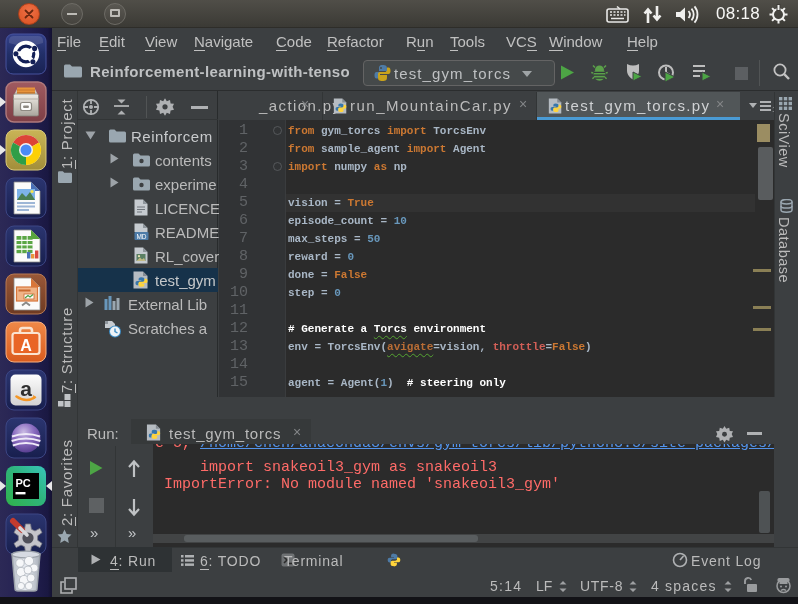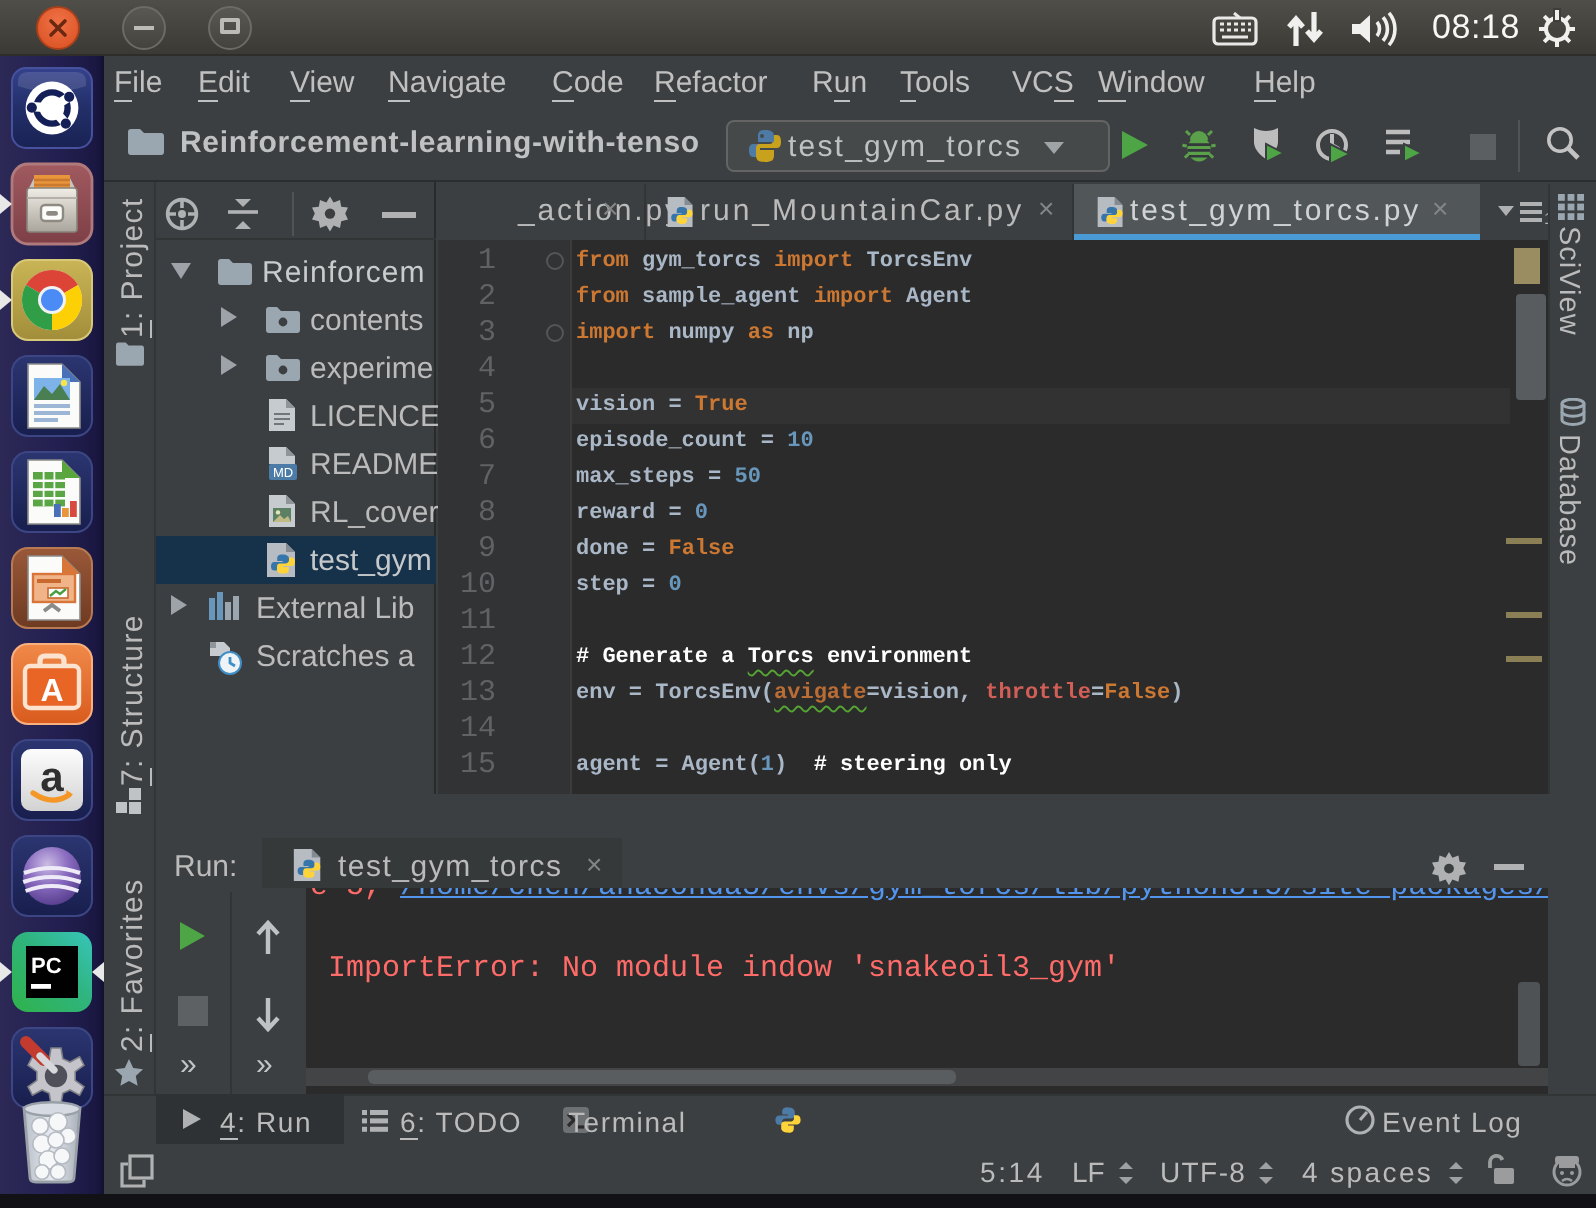--- a/index.html
+++ b/index.html
@@ -581,21 +581,22 @@
     <svg class="abs" style="left:126px;top:459px" width="16" height="19" viewBox="0 0 16 19">
         <path d="M8 18 L8 3 M3 8 L8 2.5 L13 8" stroke="#bfc2c4" stroke-width="2.2" fill="none"></path>
       </svg>
     <svg class="abs" style="left:126px;top:498px" width="16" height="19" viewBox="0 0 16 19">
         <path d="M8 1 L8 16 M3 11 L8 16.5 L13 11" stroke="#bfc2c4" stroke-width="2.2" fill="none"></path>
       </svg>
     <div class="abs" style="left:128px;top:524px;color:#c3c6c8;font-size:15px;">»</div>
 
     <div class="abs mono" style="left:153px;top:444px;width:621px;height:103px;background:#2b2b2b;overflow:hidden;font-size:15px;color:#bbbbbb;">
       <div class="abs" style="left:2px;top:-9px;color:#ff6b68;white-space:pre;">e 5, <span style="color:#5394ec;text-decoration:underline;">/home/chen/anaconda3/envs/gym_torcs/lib/python3.5/site-packages/gym_torcs.py", li</span></div>
-      <div class="abs" style="left:11px;top:32px;color:#ff6b68;">ImportError: No module indow 'snakeoil3_gym'</div>
+      <div class="abs" style="left:47px;top:15px;color:#ff6b68;">import snakeoil3_gym as snakeoil3</div>
+      <div class="abs" style="left:11px;top:32px;color:#ff6b68;">ImportError: No module named 'snakeoil3_gym'</div>
       <div class="abs" style="left:0px;top:90px;width:621px;height:9px;background:#424445;"></div>
       <div class="abs" style="left:31px;top:91px;width:294px;height:7px;background:#595d5f;border-radius:3px;"></div>
       <div class="abs" style="left:606px;top:47px;width:11px;height:42px;background:#4e5254;border-radius:2px;"></div>
     </div>
   </div>
 
   <div class="abs" style="left:52px;top:547px;width:746px;height:25px;background:#3c3f41;border-top:1px solid #323536;"></div>
   <div id="bottombar" style="font-size:14px;letter-spacing:0.8px;color:#bbbbbb;">
     <div class="abs" style="left:78px;top:547px;width:94px;height:25px;background:#2e3234;"></div>
     <svg class="abs" style="left:91px;top:554px" width="10" height="11" viewBox="0 0 10 11">

